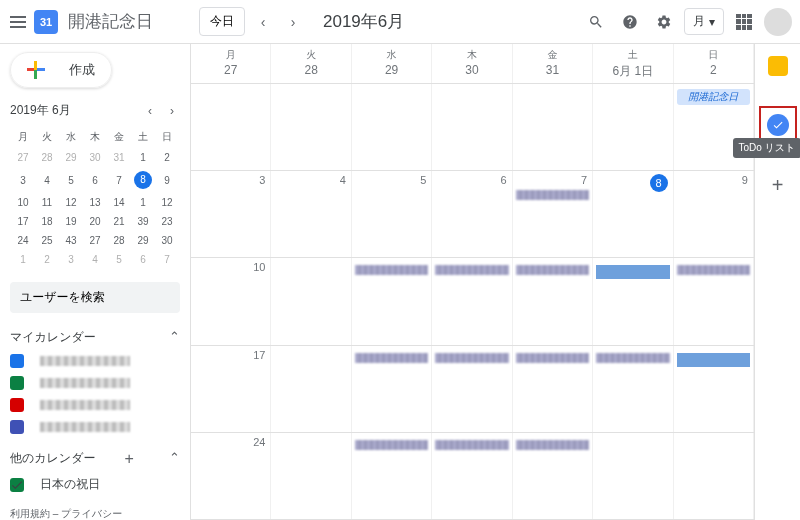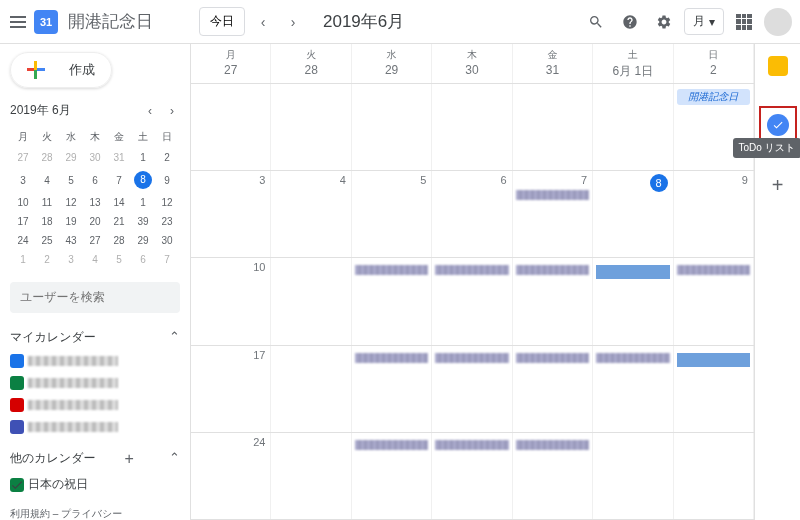--- a/index.html
+++ b/index.html
@@ -26,25 +26,25 @@
 .plus-icon::before { width: 100%; height: 3px; top: 7px; background: linear-gradient(90deg, #ea4335 0 50%, #4285f4 50% 100%); }
 .plus-icon::after { width: 3px; height: 100%; left: 7px; background: linear-gradient(180deg, #fbbc04 0 50%, #34a853 50% 100%); }
 .mini-header { display: flex; align-items: center; font-size: 12px; color: #3c4043; margin-bottom: 6px; }
 .mini-arrows { display: flex; gap: 6px; margin-left: auto; }
 .mini-arrows span { cursor: pointer; color: #5f6368; font-size: 12px; width: 16px; text-align: center; }
 .mini-cal { width: 100%; }
 .mini-cal th, .mini-cal td { width: 14.28%; text-align: center; font-size: 10px; font-weight: normal; padding: 3px 0; color: #5f6368; }
 .mini-cal td { cursor: pointer; }
 .mini-cal td.om { color: #b0b0b0; }
 .mini-cal td.today span { background: #1a73e8; color: #fff; border-radius: 50%; display: inline-block; width: 18px; height: 18px; line-height: 18px; }
-.search-box { margin-top: 12px; background: #f1f3f4; border-radius: 4px; padding: 7px 10px; font-size: 12px; color: #737373; }
+.search-box { margin-top: 12px; background: #f1f3f4; border-radius: 4px; padding: 7px 10px; font-size: 12px; color: #000000; }
 .section-hdr { display: flex; align-items: flex-start; font-size: 12px; color: #3c4043; margin-top: 16px; cursor: pointer; }
 .chevron { margin-left: auto; color: #5f6368; font-size: 13px; }
 .plus-small { color: #5f6368; font-size: 16px; margin-left: auto; margin-right: 6px; cursor: pointer; }
-.cal-item { display: flex; align-items: center; gap: 4px; margin-top: 8px; font-size: 12px; }
+.cal-item { display: flex; align-items: center; gap: 16px; margin-top: 8px; font-size: 12px; }
 .cal-check { width: 14px; height: 14px; border-radius: 3px; flex-shrink: 0; }
 .blur-text { width: 90px; height: 10px; background: repeating-linear-gradient(90deg, #bbb 0 4px, #ddd 4px 8px); filter: blur(1px); }
 .footer-links { font-size: 10px; color: #5f6368; margin-top: 14px; }
 .main { flex: 1; display: flex; }
 .grid-area { flex: 1; display: flex; flex-direction: column; border-left: 1px solid #e0e0e0; }
 .day-headers { display: flex; height: 40px; border-bottom: 1px solid #e0e0e0; }
 .day-hdr { flex: 1; text-align: center; font-size: 10px; color: #70757a; padding-top: 4px; border-right: 1px solid #f0f0f0; }
 .day-hdr .num { font-size: 12px; color: #70757a; margin-top: 1px; }
 .weeks { flex: 1; display: flex; flex-direction: column; }
 .week { flex: 1; display: flex; border-bottom: 1px solid #e0e0e0; position: relative; }

